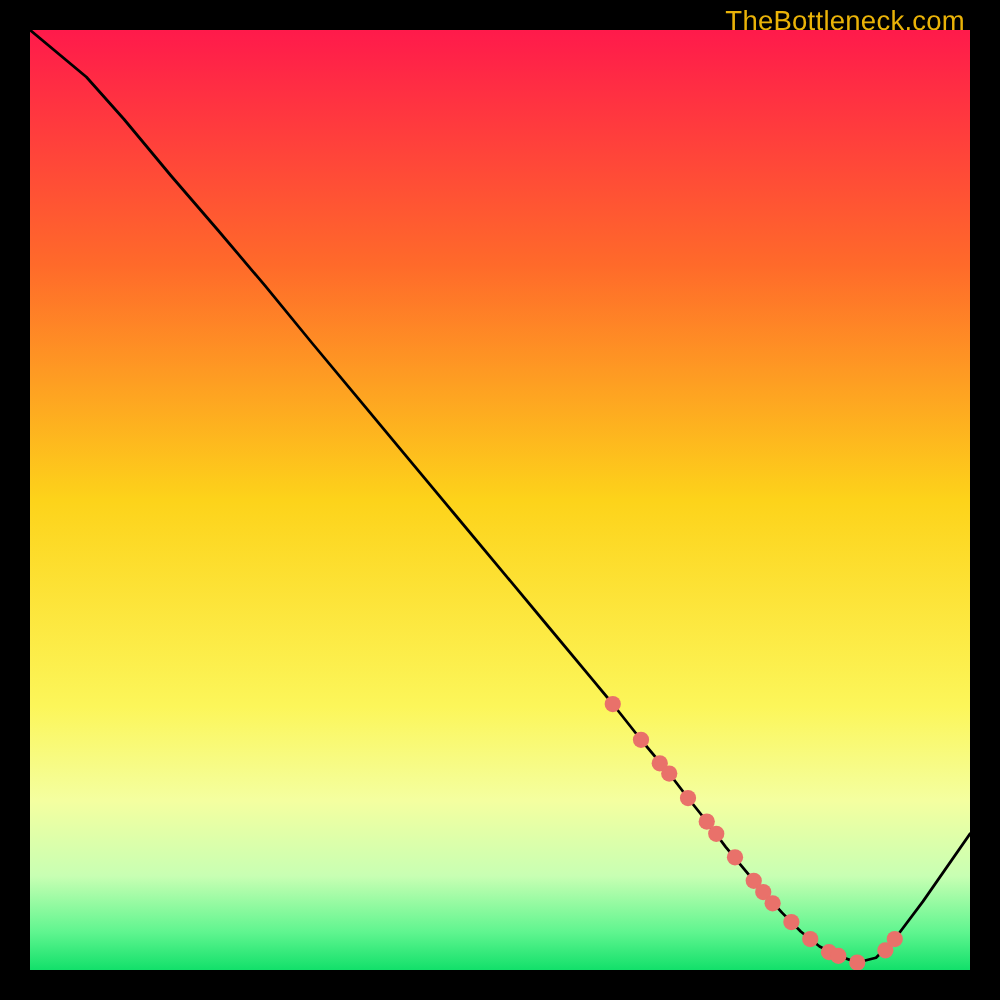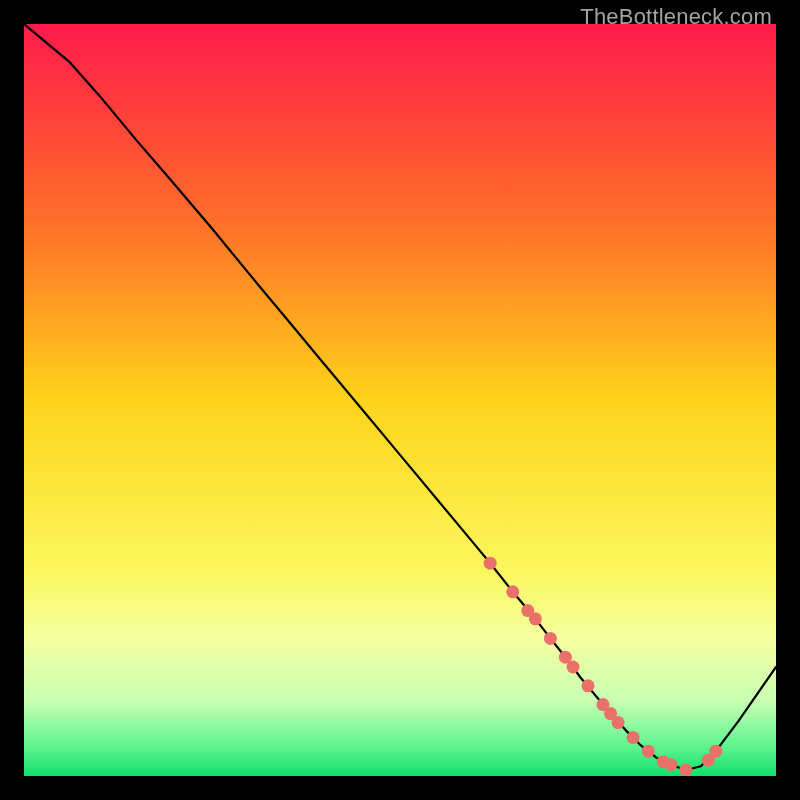--- a/index.html
+++ b/index.html
@@ -23,21 +23,21 @@
     position: absolute;
     left: 0;
     top: 0;
     width: 752px;
     height: 752px;
   }
   .watermark {
     position: absolute;
     top: 4px;
     right: 28px;
-    color: #a3a3a3;
+    color: #eab308;
     font-size: 22px;
     font-weight: 500;
     letter-spacing: 0.2px;
   }
   svg { display: block; }
 </style>
 </head>
 <body>
 
 <div class="watermark">TheBottleneck.com</div>

